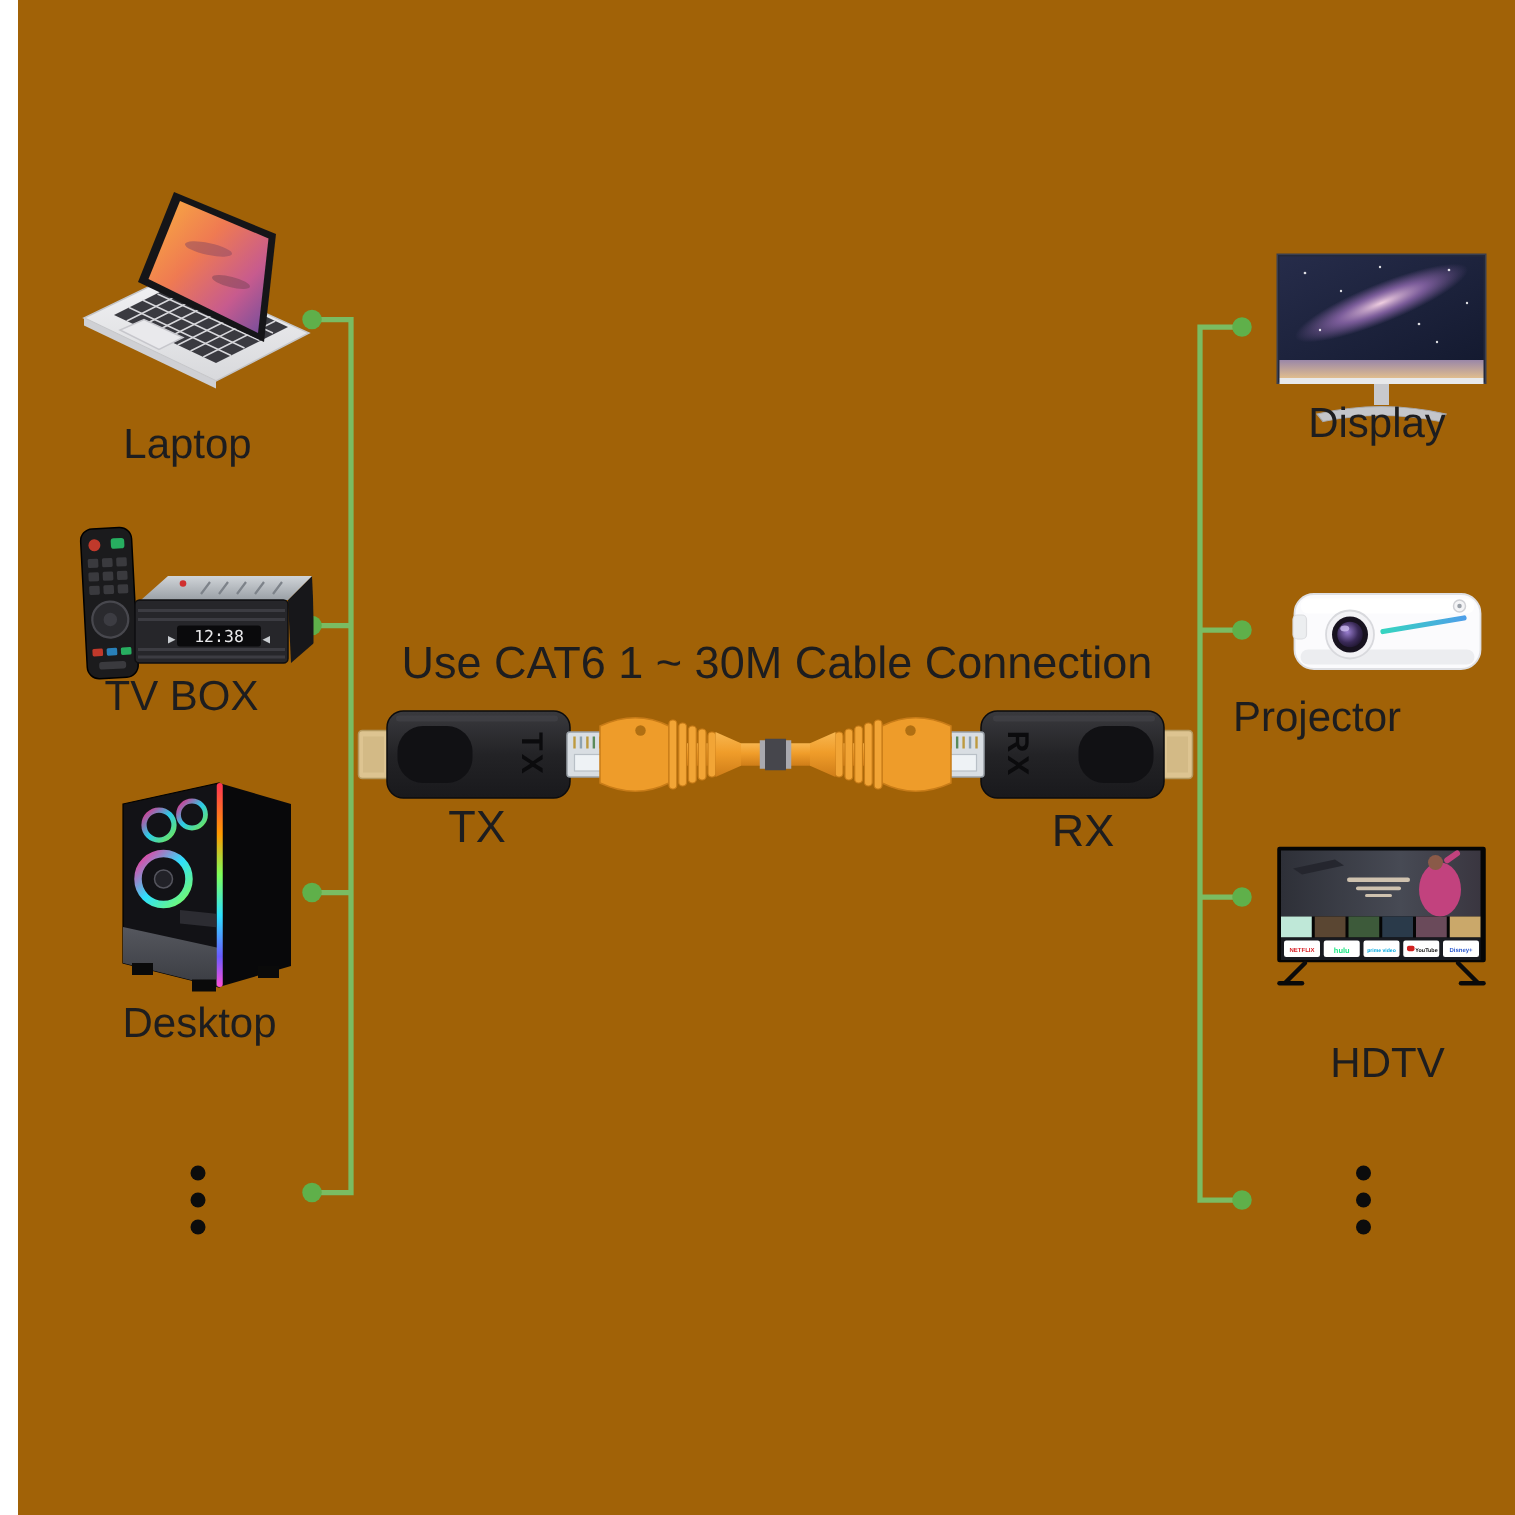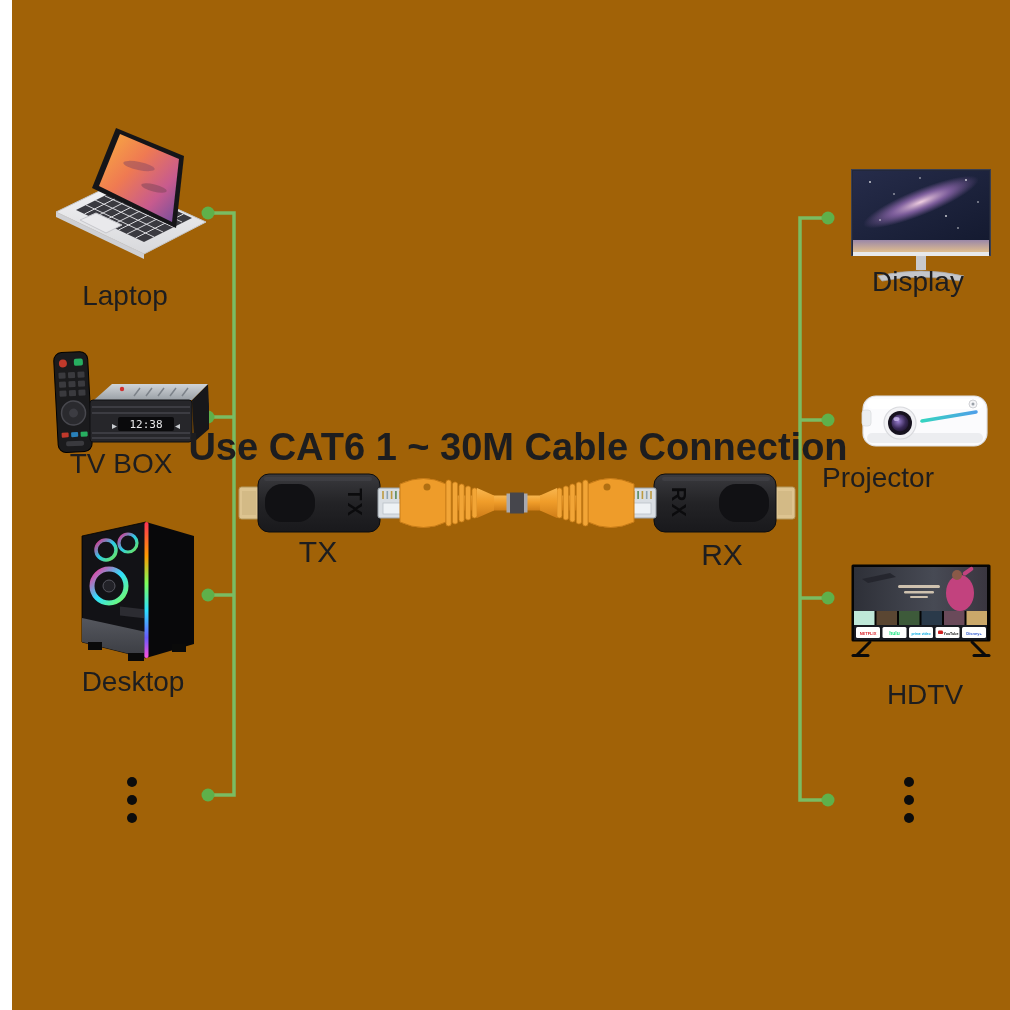--- a/index.html
+++ b/index.html
@@ -12,21 +12,21 @@
     position:relative;width:1010px;height:1010px;background:#a16207;
     font-family:"Liberation Sans","DejaVu Sans",sans-serif;overflow:hidden;margin-left:12px;
   }
   .abs{position:absolute;}
   .device-label{
     position:absolute;transform:translateX(-50%);
     font-size:28px;line-height:1.1;color:var(--text-dark);white-space:nowrap;
   }
   .title{
     position:absolute;transform:translateX(-50%);
-    font-size:38px;color:var(--text-dark);white-space:nowrap;font-weight:bold;
+    font-size:30px;color:var(--text-dark);white-space:nowrap;
   }
   .port-label{
     position:absolute;transform:translateX(-50%);
     font-size:30px;color:var(--text-dark);white-space:nowrap;
   }
   .bracket path{stroke:var(--connector-green);stroke-width:3.5;fill:none;}
   .bracket circle{fill:var(--connector-dot);}
   .dots{position:absolute;display:flex;flex-direction:column;gap:8px;align-items:center;}
   .dots span{width:10px;height:10px;border-radius:50%;background:#0c0c0c;display:block;}
   .marking{font-family:"Liberation Sans",sans-serif;font-weight:bold;font-size:20px;
@@ -357,21 +357,21 @@
       <text class="appname" x="124" y="71.5" text-anchor="middle" font-size="4" fill="#2e5bd0">Disney+</text>
     </g>
 
     <g stroke="#0a0a0a" stroke-width="3" stroke-linecap="round">
       <path d="M20,79 L7,92"></path>
       <path d="M122,79 L135,92"></path>
       <path d="M3,92.5 H18"></path>
       <path d="M124,92.5 H139"></path>
     </g>
   </svg>
-  <div class="device-label" style="left:913px;top:680px">HDTV</div>
+  <div class="device-label" style="left:913px;top:694px">HDTV</div>
 
   <div class="dots" style="left:892px;top:777px">
     <span></span>
     <span></span>
     <span></span>
   </div>
 
 </div>
 
 </body></html>

